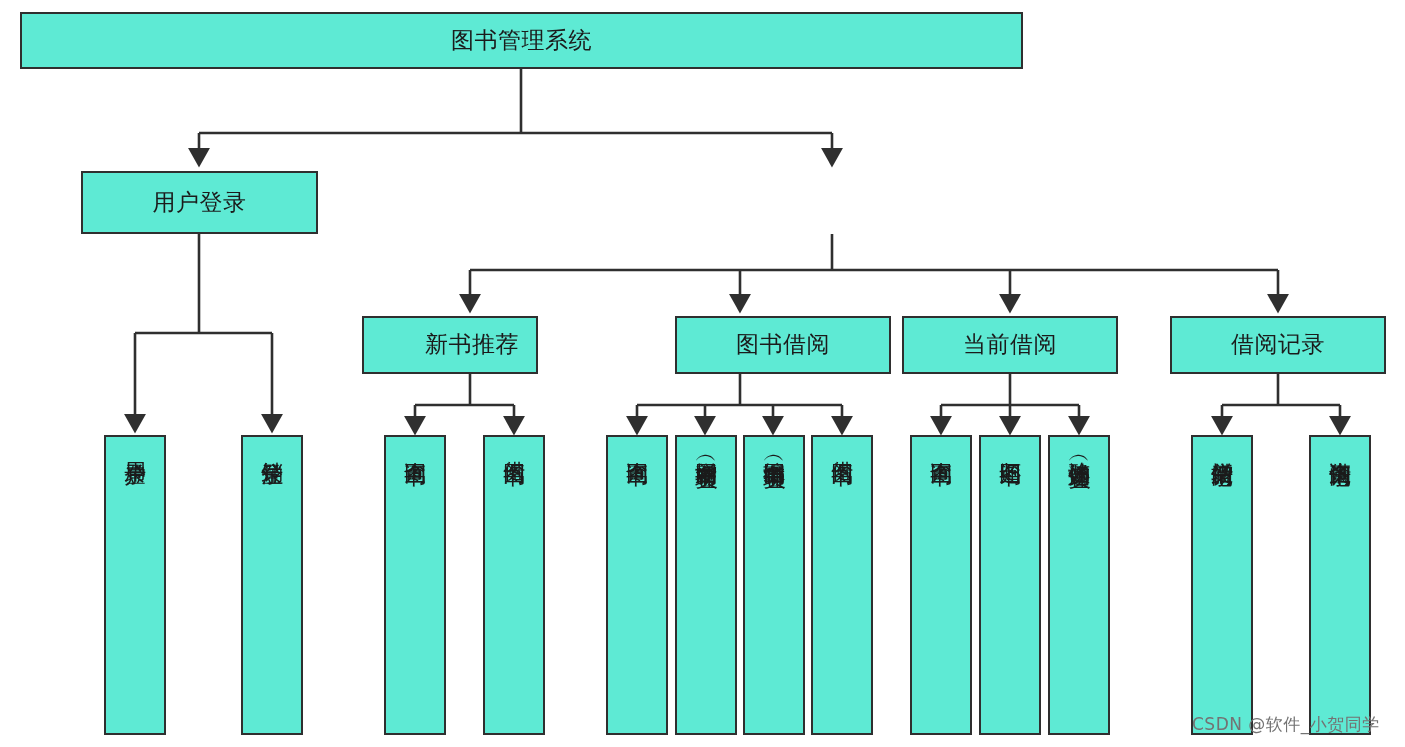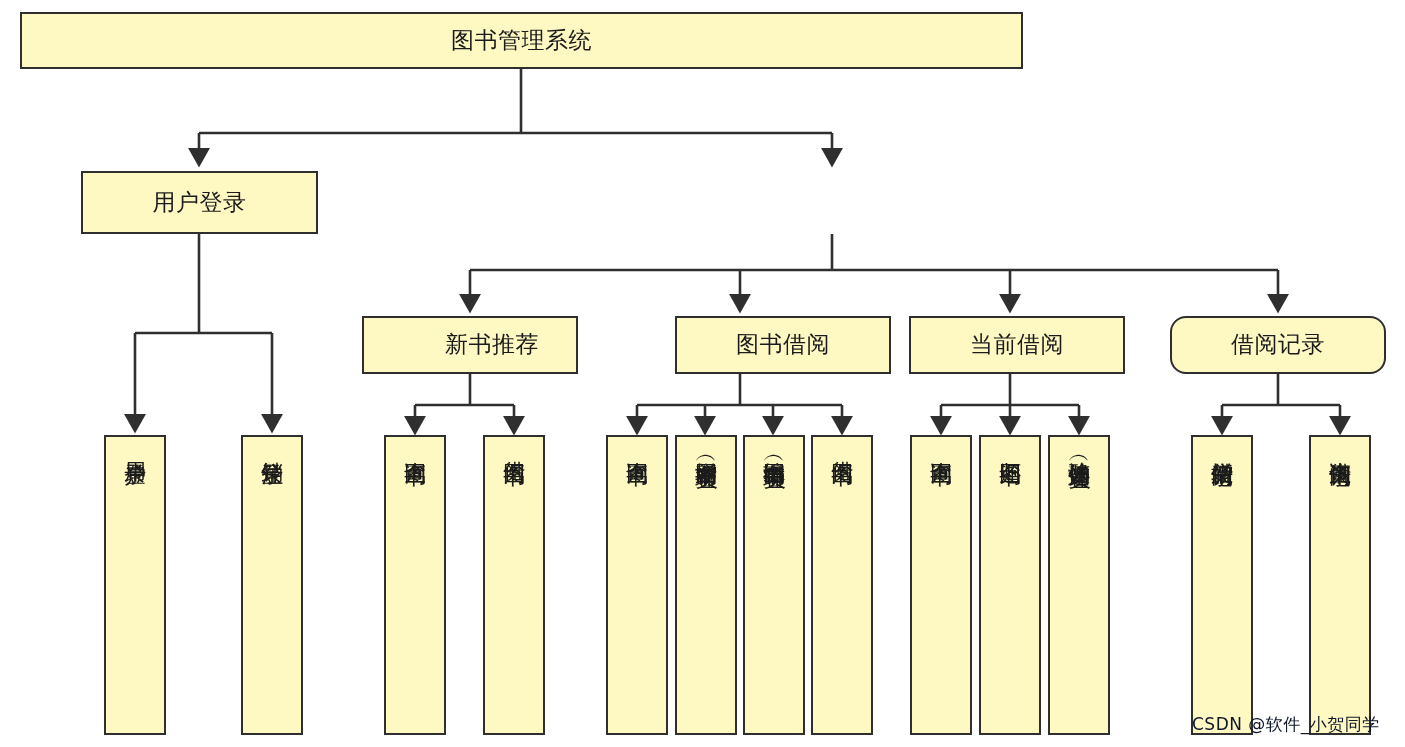--- a/index.html
+++ b/index.html
@@ -22,21 +22,21 @@
     position: absolute;
     left: 0;
     top: 0;
     width: 1405px;
     height: 747px;
     pointer-events: none;
   }
   .node {
     position: absolute;
     box-sizing: border-box;
-    background: #fef9c3;
+    background: #5eead4;
     border: 2.5px solid #2f2f2f;
     display: flex;
     align-items: center;
     justify-content: center;
     color: #1b1b1b;
   }
   .node-h {
     font-size: 23px;
     line-height: 1.1;
     letter-spacing: 0.5px;
@@ -53,21 +53,21 @@
     text-orientation: upright;
     font-size: 22px;
     line-height: 1.12;
     letter-spacing: 1px;
     white-space: nowrap;
     color: #1b1b1b;
   }
   .watermark {
     position: absolute;
     font-size: 17px;
-    color: #0f172a;
+    color: #737373;
     white-space: nowrap;
     letter-spacing: 0.5px;
   }
 </style>
 </head>
 <body>
 
 <div id="diagram-root">
 
   <svg id="edges-layer" viewBox="0 0 1405 747" width="1405" height="747" xmlns="http://www.w3.org/2000/svg">
@@ -121,30 +121,30 @@
   </svg>
 
   <div class="node node-h" style="left:20px; top:12px; width:1003px; height:57px;">
     <span>图书管理系统</span>
   </div>
 
   <div class="node node-h" style="left:81px; top:171px; width:237px; height:63px;">
     <span>用户登录</span>
   </div>
 
-  <div class="node node-h" style="left:362px; top:316px; width:216px; height:58px;padding-left:44px;">
+  <div class="node node-h" style="left:362px; top:316px; width:176px; height:58px;padding-left:44px;">
     <span>新书推荐</span>
   </div>
   <div class="node node-h" style="left:632px; top:316px; width:216px; height:58px;margin-left:43px;">
     <span>图书借阅</span>
   </div>
-  <div class="node node-h" style="left:902px; top:316px; width:216px; height:58px;margin-left:7px;">
+  <div class="node node-h" style="left:902px; top:316px; width:216px; height:58px;">
     <span>当前借阅</span>
   </div>
-  <div class="node node-h" style="left:1170px; top:316px; width:216px; height:58px;border-radius:16px;">
+  <div class="node node-h" style="left:1170px; top:316px; width:216px; height:58px;">
     <span>借阅记录</span>
   </div>
 
   <div class="node node-v" style="left:104px; top:435px; width:62px; height:300px;">
     <span class="vtext">用户登录</span>
   </div>
   <div class="node node-v" style="left:241px; top:435px; width:62px; height:300px;">
     <span class="vtext">注销登录</span>
   </div>
 

